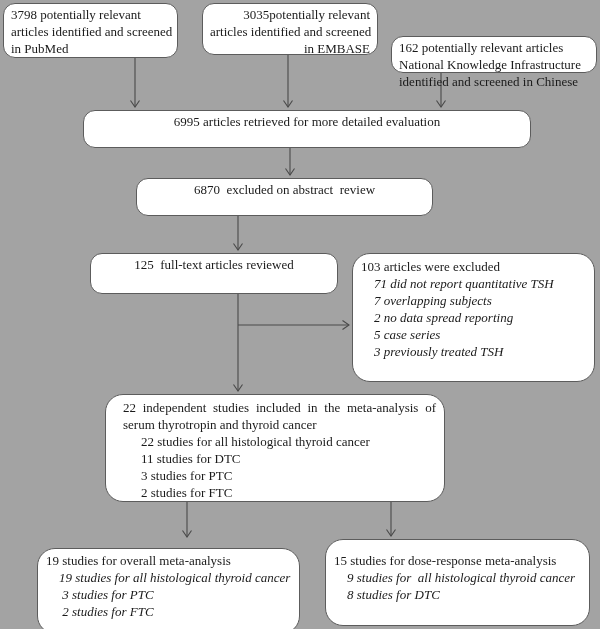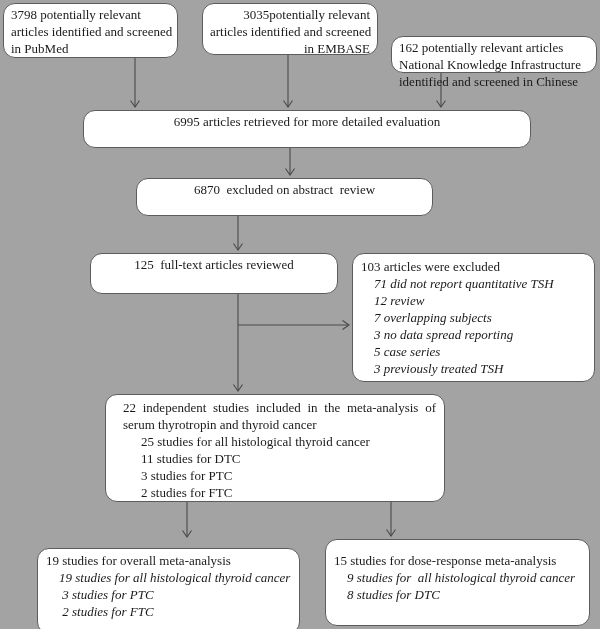--- a/index.html
+++ b/index.html
@@ -5,21 +5,21 @@
   html,body{margin:0;padding:0;background:#ffffff;}
   #figure{
     position:relative;width:600px;height:629px;background:#a3a3a3;
     font-family:"Liberation Serif",serif;color:#1a1a1a;overflow:hidden;
   }
   .box{
     position:absolute;box-sizing:border-box;background:#ffffff;
     border:1.2px solid #5c5c5c;border-radius:12px;
     font-size:13px;line-height:17px;padding:2px 7px;z-index:2;
   }
-  .big{border-radius:12px;padding:4px 8px;}
+  .big{border-radius:18px;padding:4px 8px;}
   .ln{white-space:pre;}
   .ind{padding-left:13px;font-style:italic;}
   .ind2{padding-left:18px;}
   .just{white-space:normal;text-align:justify;text-align-last:justify;}
   .ctr{text-align:center;}
 
   .b-pubmed   {left:3px;  top:3px;  width:175px;height:55px;}
   .b-embase   {left:202px;top:3px;  width:176px;height:52px;text-align:right;}
   .b-cnki     {left:391px;top:3px;  width:206px;height:37px;margin-top:33px;}
   .b-retrieved{left:83px; top:110px;width:448px;height:38px;}
@@ -81,31 +81,30 @@
     <div class="ln ctr">6870  excluded on abstract  review</div>
   </div>
 
   <div class="box b-fulltext ctr">
     <div class="ln ctr">125  full-text articles reviewed</div>
   </div>
 
   <div class="box b-excluded big">
     <div class="ln">103 articles were excluded</div>
     <div class="ln ind">71 did not report quantitative TSH</div>
-    <div class="ln ind">12 review</div>
     <div class="ln ind">7 overlapping subjects</div>
-    <div class="ln ind">3 no data spread reporting</div>
+    <div class="ln ind">2 no data spread reporting</div>
     <div class="ln ind">5 case series</div>
     <div class="ln ind">3 previously treated TSH</div>
   </div>
 
   <div class="box b-included big">
     <div class="ln just">22 independent studies included in the meta-analysis of</div>
     <div class="ln">serum thyrotropin and thyroid cancer</div>
-    <div class="ln ind2">25 studies for all histological thyroid cancer</div>
+    <div class="ln ind2">22 studies for all histological thyroid cancer</div>
     <div class="ln ind2">11 studies for DTC</div>
     <div class="ln ind2">3 studies for PTC</div>
     <div class="ln ind2">2 studies for FTC</div>
   </div>
 
   <div class="box b-overall big">
     <div class="ln">19 studies for overall meta-analysis</div>
     <div class="ln ind">19 studies for all histological thyroid cancer</div>
     <div class="ln ind"> 3 studies for PTC</div>
     <div class="ln ind"> 2 studies for FTC</div>

